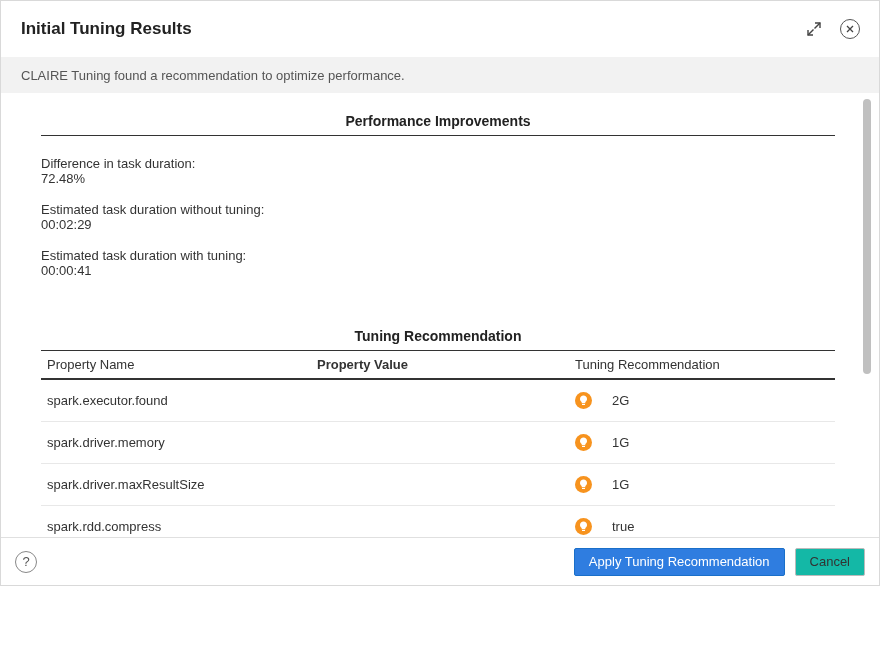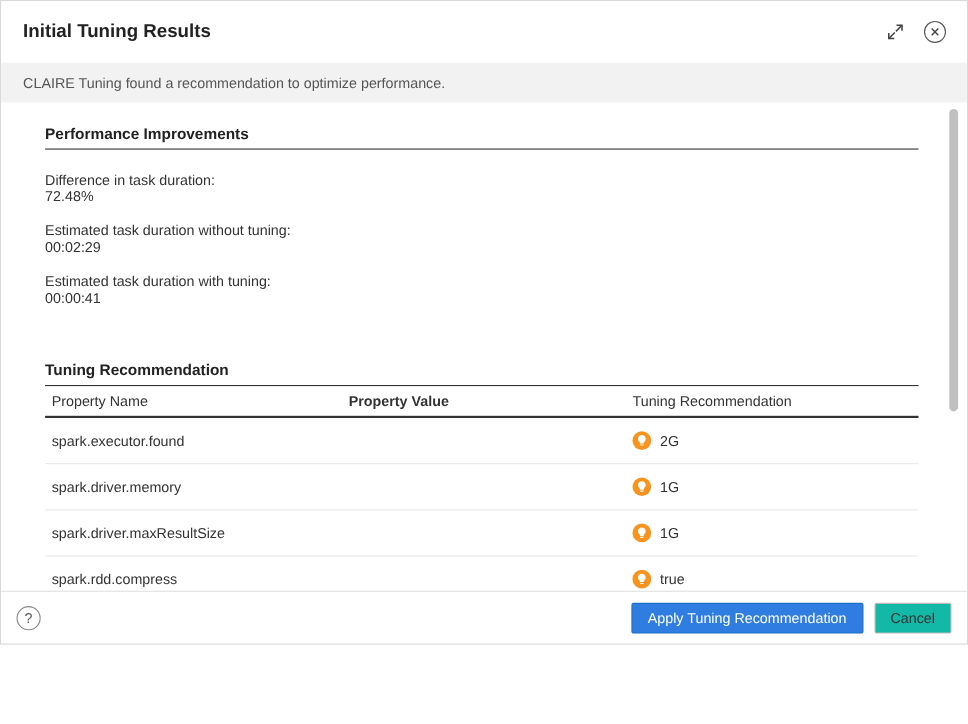--- a/index.html
+++ b/index.html
@@ -88,20 +88,21 @@
   .content {
     padding: 16px 36px 0 36px;
     height: 100%;
     overflow: hidden;
   }
   .section-title {
     font-size: 14px;
     font-weight: 700;
     color: #222;
     margin: 0 0 6px 0;
+    text-align: center;
   }
   .section-rule {
     border: none;
     border-top: 1px solid #333;
     margin: 0 0 20px 0;
   }
   .kv-row {
     display: flex;
     font-size: 13px;
     color: #333;
@@ -129,21 +130,21 @@
     display: flex;
     align-items: center;
     font-size: 13px;
     color: #333;
     padding: 12px 6px;
     border-bottom: 1px solid #e8e8e8;
   }
   .reco-cell {
     display: flex;
     align-items: center;
-    gap: 8px;
+    gap: 20px;
   }
   .bulb {
     width: 17px; height: 17px;
     background: #f7931e;
     border-radius: 50%;
     display: flex; align-items: center; justify-content: center;
   }
   .bulb svg { display:block; }
   .final-rule {
     border: none;

